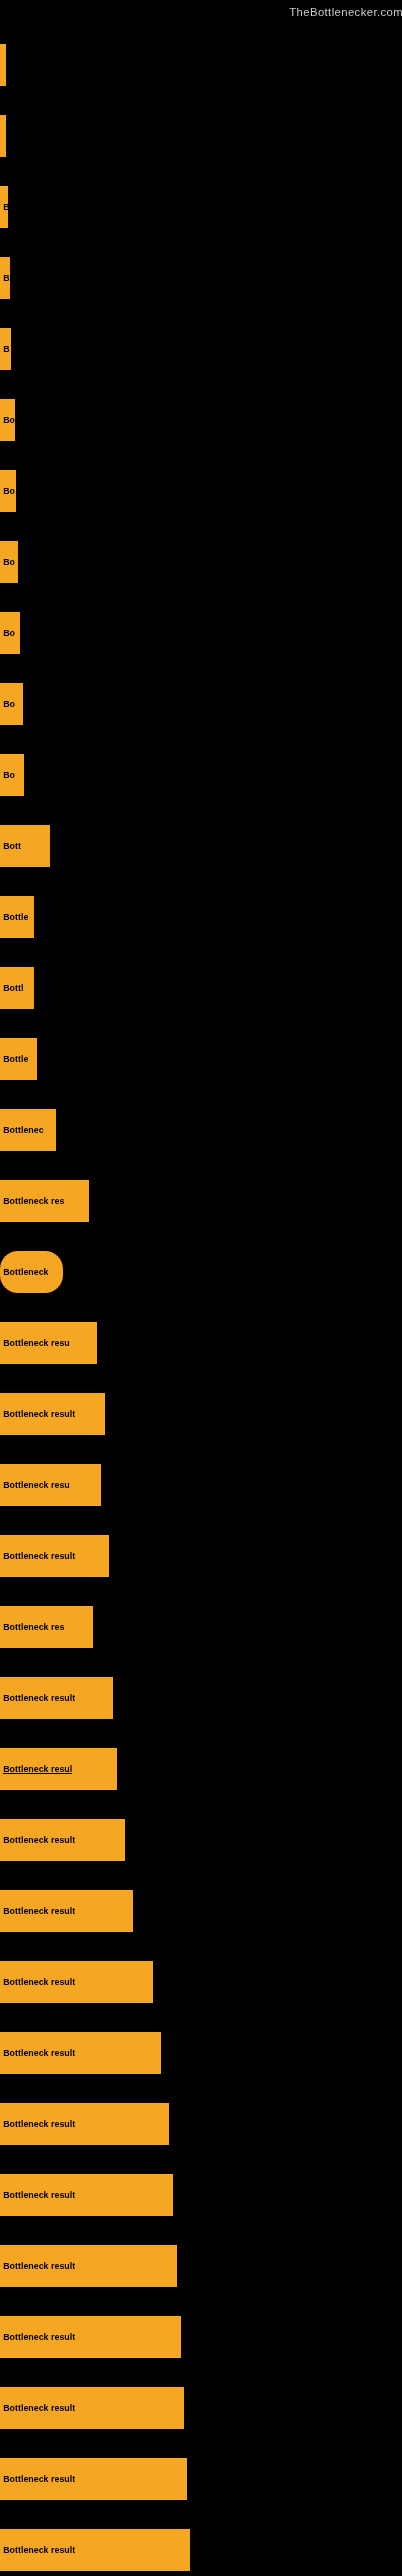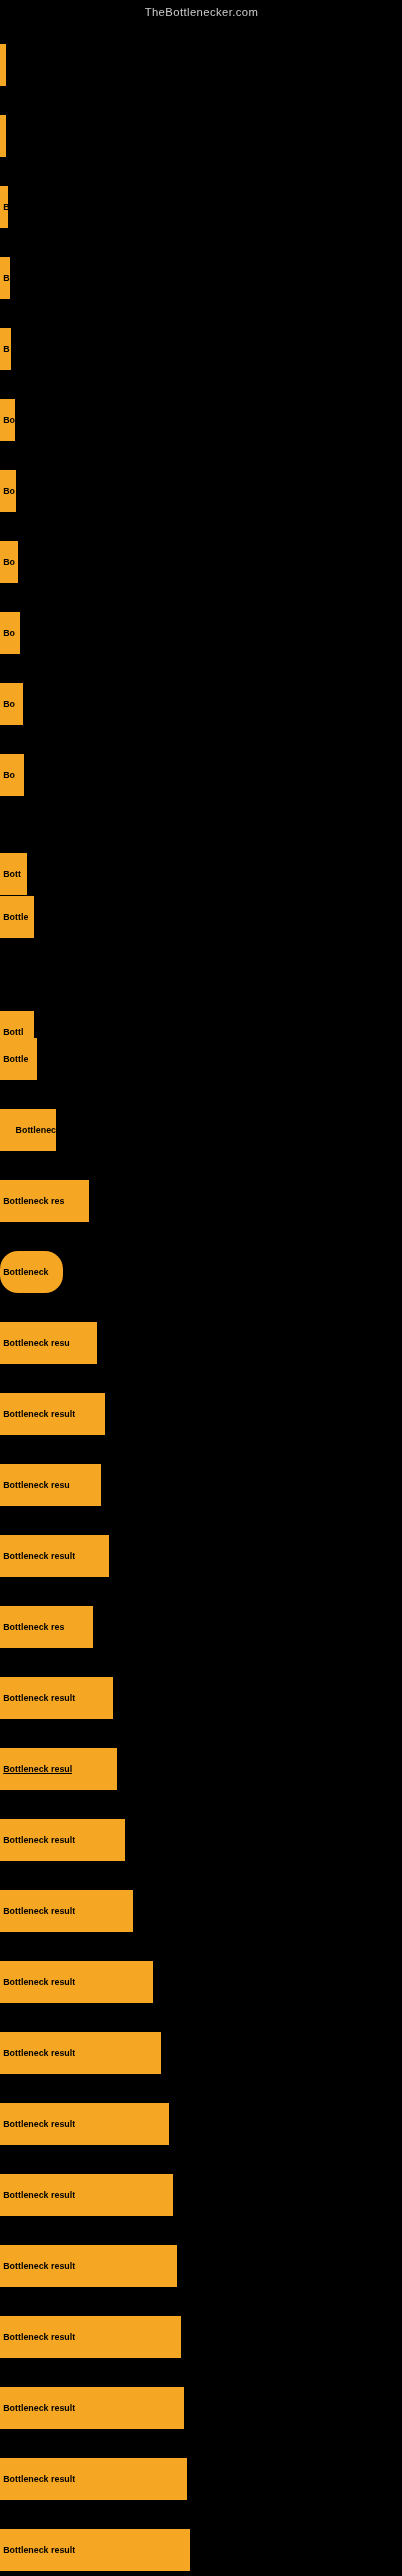--- a/index.html
+++ b/index.html
@@ -10,21 +10,21 @@
     body {
       background-color: #000;
       width: 403px;
       min-height: 2576px;
       font-family: Arial, sans-serif;
       position: relative;
     }
     .site-title {
       color: #ccc;
       font-size: 11.3px;
-      text-align: center;
+      text-align: right;
       padding: 6.4px 0 3.2px 0;
       letter-spacing: 0.4px;
     }
     .bars-container {
       padding: 8px 0 0 0;
     }
     .bar-row {
       display: flex;
       align-items: center;
       margin-bottom: 0px;
@@ -104,41 +104,41 @@
       <div class="bar" style="width: 22.5px;">
         <span class="bar-label">Bo</span>
       </div>
     </div>
     <div class="bar-row">
       <div class="bar" style="width: 24px;">
         <span class="bar-label">Bo</span>
       </div>
     </div>
     <div class="bar-row">
-      <div class="bar" style="width: 27px; margin-top: 28px;">
+      <div class="bar" style="width: 50px;">
         <span class="bar-label">Bott</span>
       </div>
     </div>
     <div class="bar-row">
       <div class="bar" style="width: 34px;">
         <span class="bar-label">Bottle</span>
       </div>
     </div>
     <div class="bar-row">
-      <div class="bar" style="width: 34px; margin-top: 44px;">
+      <div class="bar" style="width: 34px;">
         <span class="bar-label">Bottl</span>
       </div>
     </div>
     <div class="bar-row">
       <div class="bar" style="width: 37px;">
         <span class="bar-label">Bottle</span>
       </div>
     </div>
     <div class="bar-row">
-      <div class="bar" style="width: 56px; justify-content: flex-end;">
+      <div class="bar" style="width: 56px;">
         <span class="bar-label">Bottlenec</span>
       </div>
     </div>
     <div class="bar-row">
       <div class="bar" style="width: 89px;">
         <span class="bar-label">Bottleneck res</span>
       </div>
     </div>
     <div class="bar-row">
       <div class="bar" style="width: 63px; border-radius: 18px;">

